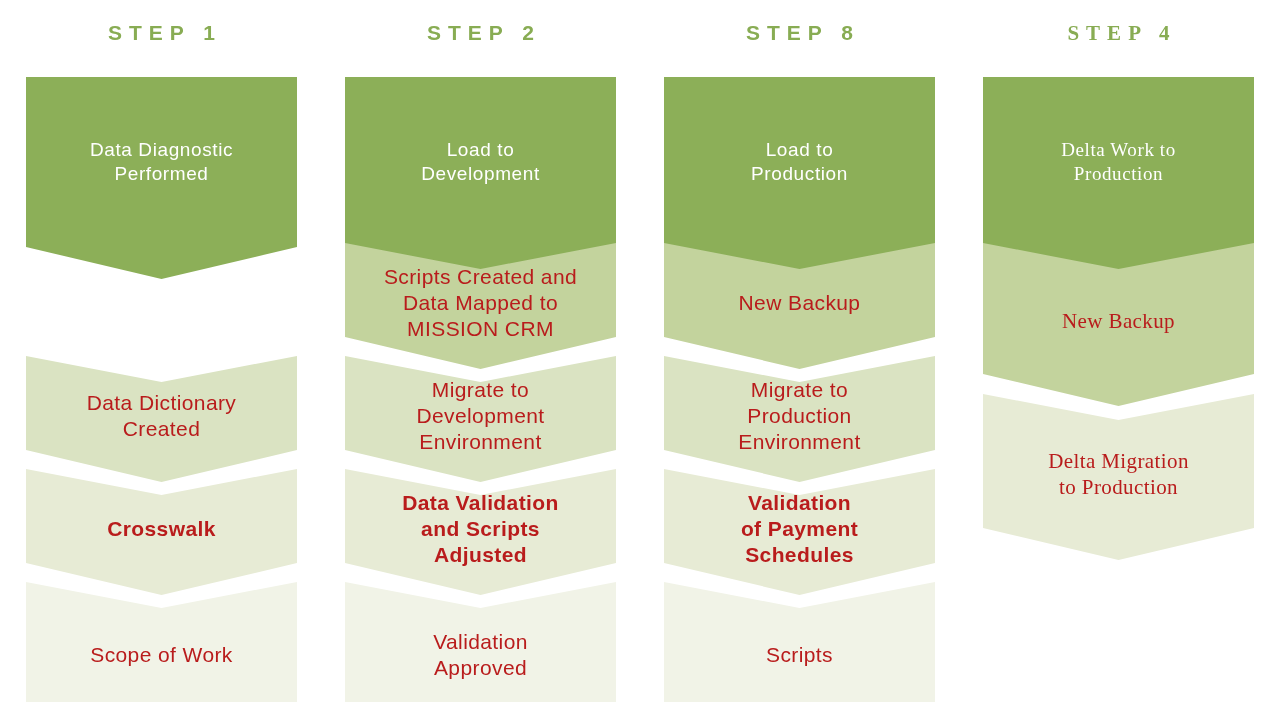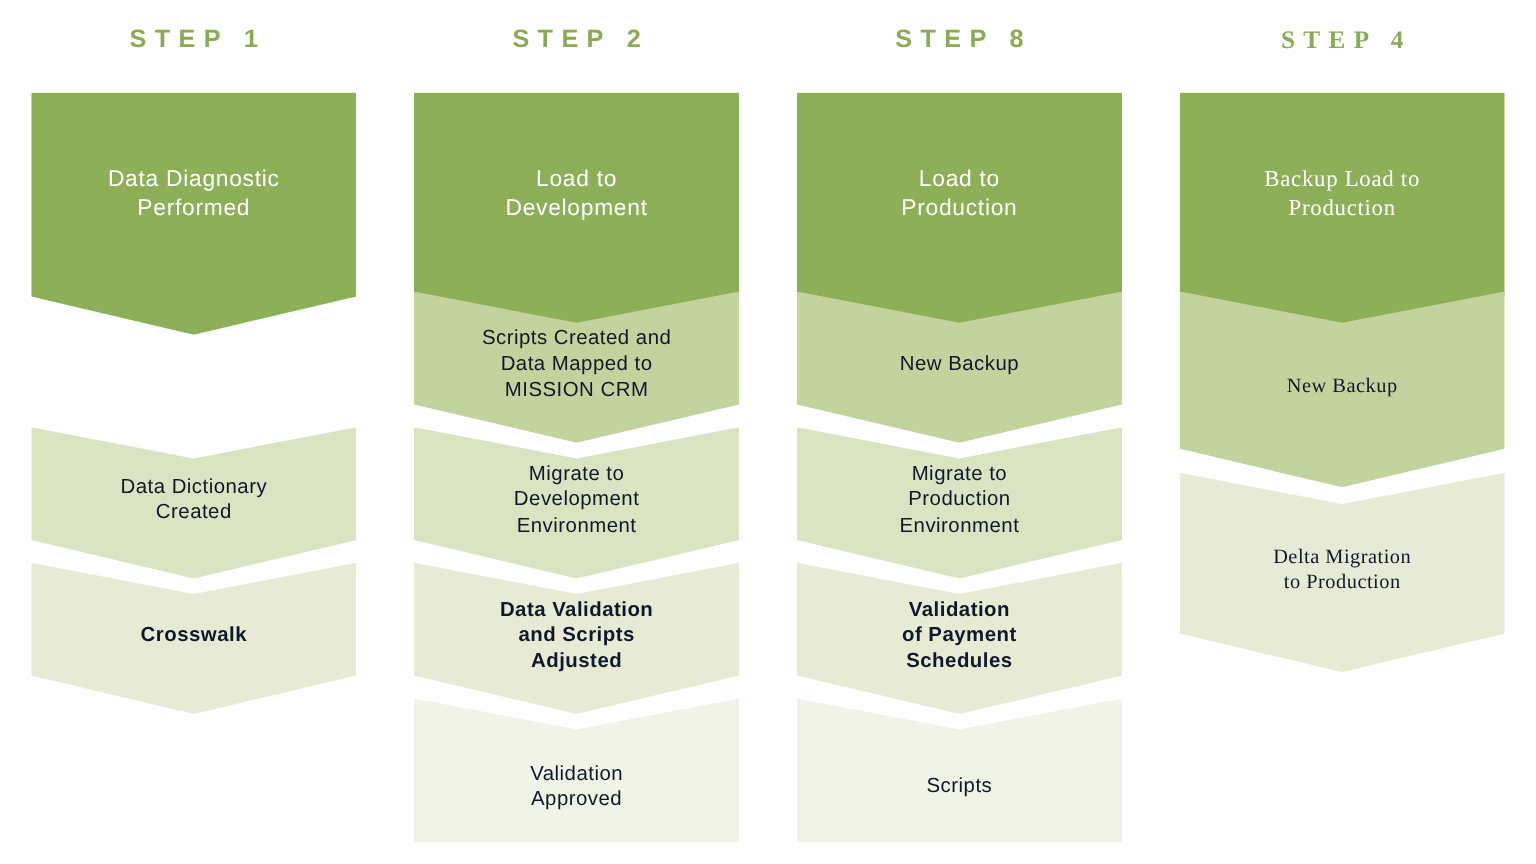--- a/index.html
+++ b/index.html
@@ -13,21 +13,21 @@
   .step-title{
     position:absolute;top:18px;left:0;width:100%;height:30px;
     display:flex;align-items:center;justify-content:center;
     color:#88ac53;font-size:21px;font-weight:bold;letter-spacing:7px;text-indent:7px;
   }
 
   .box{
     position:absolute;left:0;width:100%;
     display:flex;align-items:center;justify-content:center;
     text-align:center;white-space:pre-line;
-    color:#0f172a;font-size:17px;line-height:1.25;letter-spacing:0.4px;
+    color:#b91c1c;font-size:21px;line-height:1.25;letter-spacing:0.4px;
     box-sizing:border-box;
   }
   
   .b-head{
     clip-path:polygon(0 0,100% 0,100% calc(100% - 32px),50% 100%,0 calc(100% - 32px));
     padding:0 14px 32px;
   }
   .b-mid{
     clip-path:polygon(0 0,50% 26px,100% 0,100% calc(100% - 32px),50% 100%,0 calc(100% - 32px));
     padding:26px 14px 32px;
@@ -58,20 +58,21 @@
 
 <div id="stage">
 
   <div class="col col1">
     <div class="step-title">STEP 1</div>
     <div class="box b-head r1 c1">Data Diagnostic
 Performed</div>
     <div class="box b-mid r3 c3">Data Dictionary
 Created</div>
     <div class="box b-mid r4 c4">Crosswalk</div>
+    <div class="box b-last r5 c5">Scope of Work</div>
   </div>
 
   <div class="col col2">
     <div class="step-title">STEP 2</div>
     <div class="box b-head r1 c1">Load to
 Development</div>
     <div class="box b-mid r2 c2">Scripts Created and
 Data Mapped to
 MISSION CRM</div>
     <div class="box b-mid r3 c3">Migrate to
@@ -93,20 +94,20 @@
 Production
 Environment</div>
     <div class="box b-mid r4 c4">Validation
 of Payment
 Schedules</div>
     <div class="box b-last r5 c5">Scripts</div>
   </div>
 
   <div class="col col4">
     <div class="step-title">STEP 4</div>
-    <div class="box b-head r1 c1">Backup Load to
+    <div class="box b-head r1 c1">Delta Work to
 Production</div>
     <div class="box b-mid s4r2 c2">New Backup</div>
     <div class="box b-mid s4r3 c4">Delta Migration
 to Production</div>
   </div>
 
 </div>
 
 </body></html>

